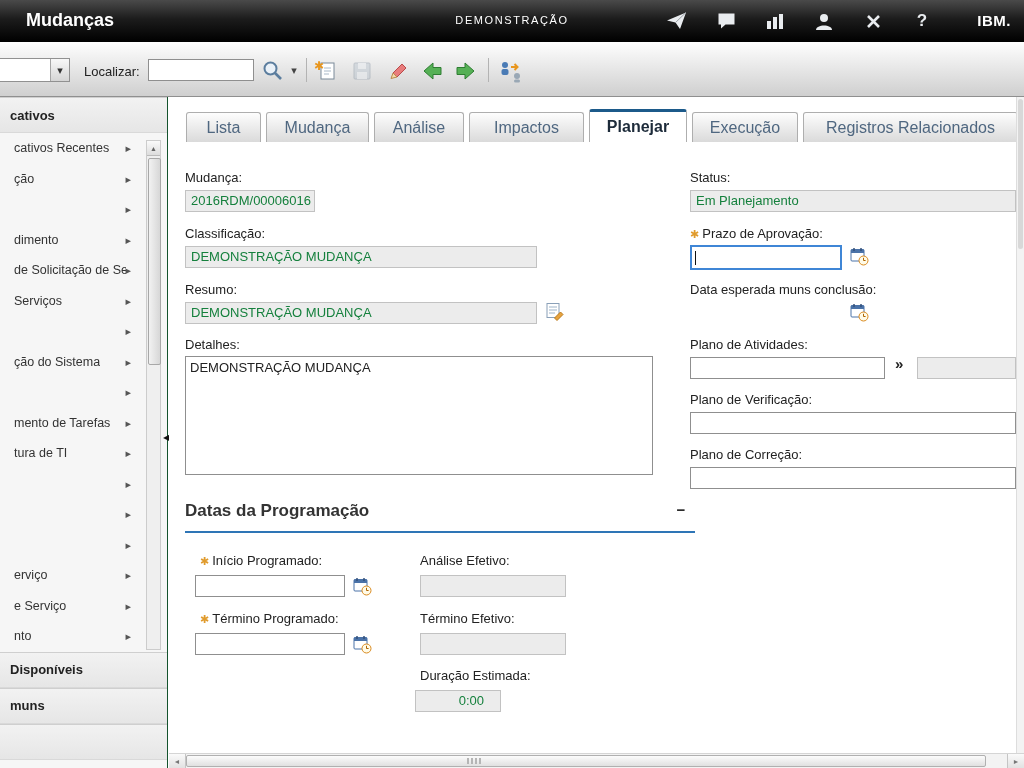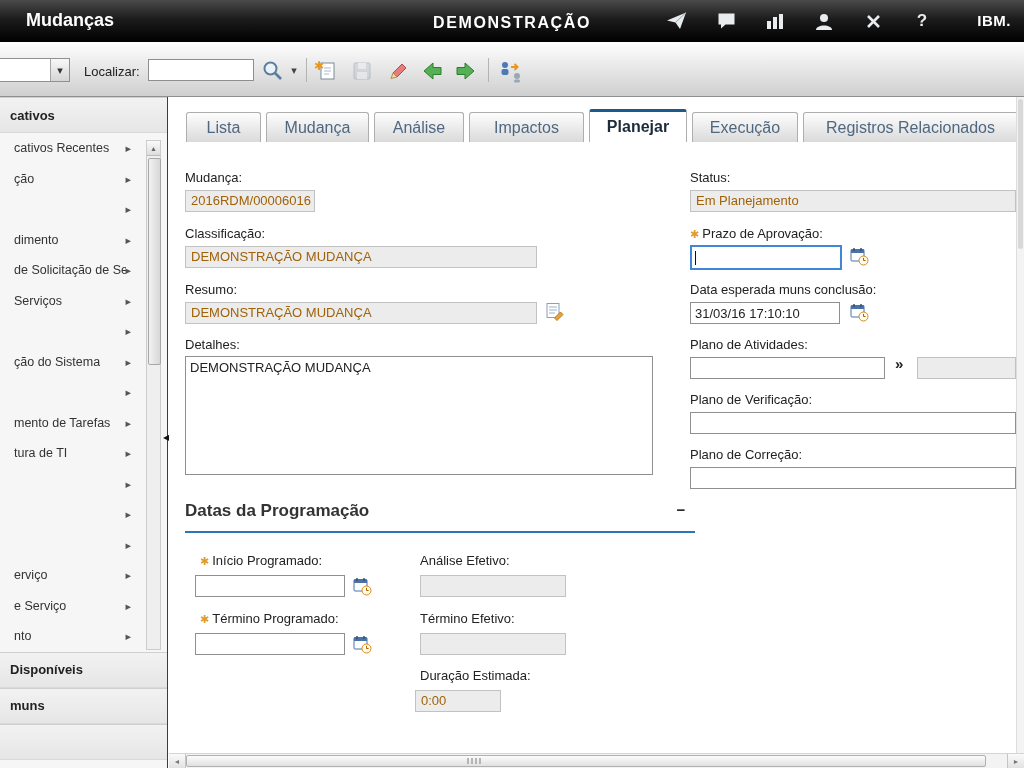--- a/index.html
+++ b/index.html
@@ -3,22 +3,22 @@
 <meta charset="utf-8">
 <style>
   html,body{margin:0;padding:0;background:#666;}
   .screen{position:relative;width:1024px;height:768px;overflow:hidden;background:#fff;
           font-family:"Liberation Sans",sans-serif;}
 
   
   .topbar{position:absolute;left:0;top:0;width:100%;height:42px;
           background:linear-gradient(#4a4a4a,#1c1c1c 45%,#000);}
   .app-title{position:absolute;left:26px;top:10px;font-size:18px;font-weight:bold;color:#fff;}
-  .env-label{position:absolute;left:50%;transform:translateX(-50%);top:14px;font-size:16px;
-             font-weight:bold;letter-spacing:1.6px;color:#fff;}
+  .env-label{position:absolute;left:50%;transform:translateX(-50%);top:14px;font-size:11px;
+             font-weight:normal;letter-spacing:1.6px;color:#fff;}
   .hdr-icons{position:absolute;right:92px;top:0;height:42px;display:flex;align-items:center;gap:29px;}
   .hdr-icon{width:20px;height:20px;display:flex;align-items:center;justify-content:center;cursor:pointer;}
   .help-icon::before{content:"?";color:#e9ecef;font-size:17px;font-weight:bold;}
   .brand{position:absolute;right:13px;top:12px;color:#fff;font-size:15px;font-weight:bold;letter-spacing:.5px;}
   .red-accent{position:absolute;left:0;top:42px;width:18px;height:14px;background:#6e1e1e;}
 
   
   .toolbar{position:absolute;left:0;top:42px;width:100%;height:55px;box-sizing:border-box;
            background:linear-gradient(#fefefe,#ddd 70%,#cfcfcf);border-bottom:1px solid #8f8f8f;}
   .tb-select{position:absolute;left:-10px;top:16px;width:80px;height:24px;background:#fff;border:1px solid #919191;box-sizing:border-box;}
@@ -62,22 +62,22 @@
   .tabs{position:absolute;left:17px;top:12px;display:flex;gap:5px;align-items:flex-end;}
   .tab{height:30px;display:flex;align-items:center;justify-content:center;box-sizing:border-box;
        background:linear-gradient(#fdfdfd,#dadada);border:1px solid #aeaeae;border-bottom:none;
        border-radius:3px 3px 0 0;font-size:16px;color:#4f6780;cursor:pointer;}
   .t0{width:75px}.t1{width:103px}.t2{width:90px}.t3{width:115px}.t4{width:98px}.t5{width:106px}.t6{width:215px}
   .tab.active{height:33px;background:#fff;border-top:3px solid #1c5a8a;font-weight:bold;color:#1d2b3a;text-align:right;}
 
   .lbl{position:absolute;font-size:13px;color:#222;white-space:nowrap;display:flex;align-items:center;gap:3px;}
   .req-star::before{content:"✱";color:#e09b2d;font-size:11px;}
   .ro-field{position:absolute;height:22px;line-height:20px;background:#ececec;border:1px solid #c2c2c2;
-            color:#a16207;font-size:13px;padding:0 5px;box-sizing:border-box;white-space:nowrap;overflow:hidden;}
-  .ro-right{padding-right:16px;}
+            color:#15803d;font-size:13px;padding:0 5px;box-sizing:border-box;white-space:nowrap;overflow:hidden;}
+  .ro-right{text-align:right;padding-right:16px;}
   .ed-input{position:absolute;height:22px;border:1px solid #8f8f8f;font-size:13px;color:#222;
             padding:0 4px;box-sizing:border-box;background:#fff;}
   .ed-div{position:absolute;height:25px;border:2px solid #3f86d6;background:#fff;box-sizing:border-box;
           display:flex;align-items:center;padding-left:3px;}
   .caret{width:1px;height:14px;background:#111;}
   .ta{position:absolute;border:1px solid #8f8f8f;font-size:13px;color:#222;
       font-family:"Liberation Sans",sans-serif;padding:3px 4px;box-sizing:border-box;resize:none;background:#fff;}
   .icon-btn{position:absolute;cursor:pointer;width:20px;height:20px;}
   .dbl-chevron{position:absolute;font-weight:bold;font-size:15px;color:#222;cursor:pointer;}
   .dbl-chevron::before{content:"»";}
@@ -370,21 +370,20 @@
           <line x1="4" y1="1" x2="4" y2="4" stroke="#33507a" stroke-width="1.5"></line>
           <line x1="11" y1="1" x2="11" y2="4" stroke="#33507a" stroke-width="1.5"></line>
           <circle cx="13.5" cy="13.5" r="4.5" fill="#fffbe8" stroke="#d98a1f"></circle>
           <path d="M13.5 13.5 V10.8 M13.5 13.5 H15.6" stroke="#b06400" stroke-width="1" fill="none"></path>
         </svg>
     </span>
 
     <div class="lbl" style="left:521px;top:185px">
         <span>Data esperada muns conclusão:</span>
       </div>
-    <input class="ed-input" style="left: 521px; top: 205px; width: 150px;" value="31/03/16 17:10:10">
     <span class="icon-btn" style="left:681px;top:206px">
       <svg width="19" height="19" viewBox="0 0 19 19">
           <rect x="1" y="2.5" width="13" height="11.5" rx="1" fill="#fff" stroke="#4a72a8"></rect>
           <rect x="1" y="2.5" width="13" height="3.5" fill="#4a72a8"></rect>
           <line x1="4" y1="1" x2="4" y2="4" stroke="#33507a" stroke-width="1.5"></line>
           <line x1="11" y1="1" x2="11" y2="4" stroke="#33507a" stroke-width="1.5"></line>
           <circle cx="13.5" cy="13.5" r="4.5" fill="#fffbe8" stroke="#d98a1f"></circle>
           <path d="M13.5 13.5 V10.8 M13.5 13.5 H15.6" stroke="#b06400" stroke-width="1" fill="none"></path>
         </svg>
     </span>

